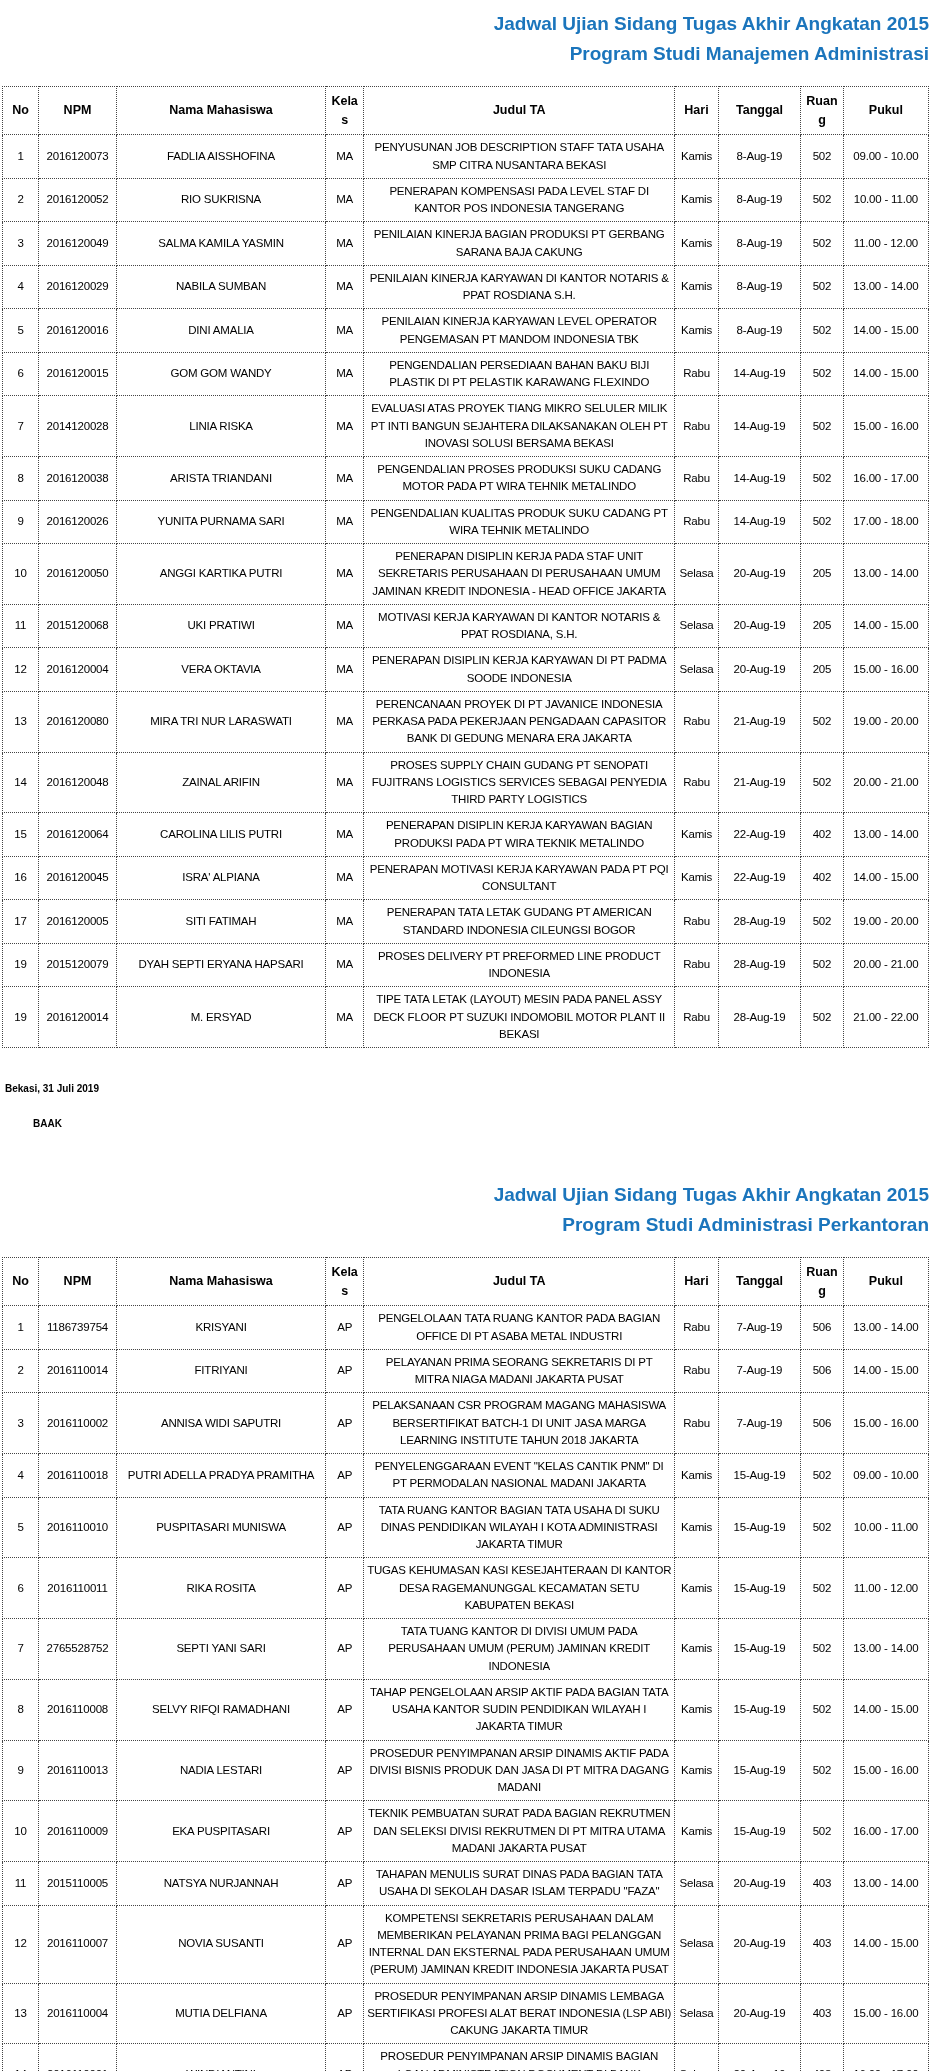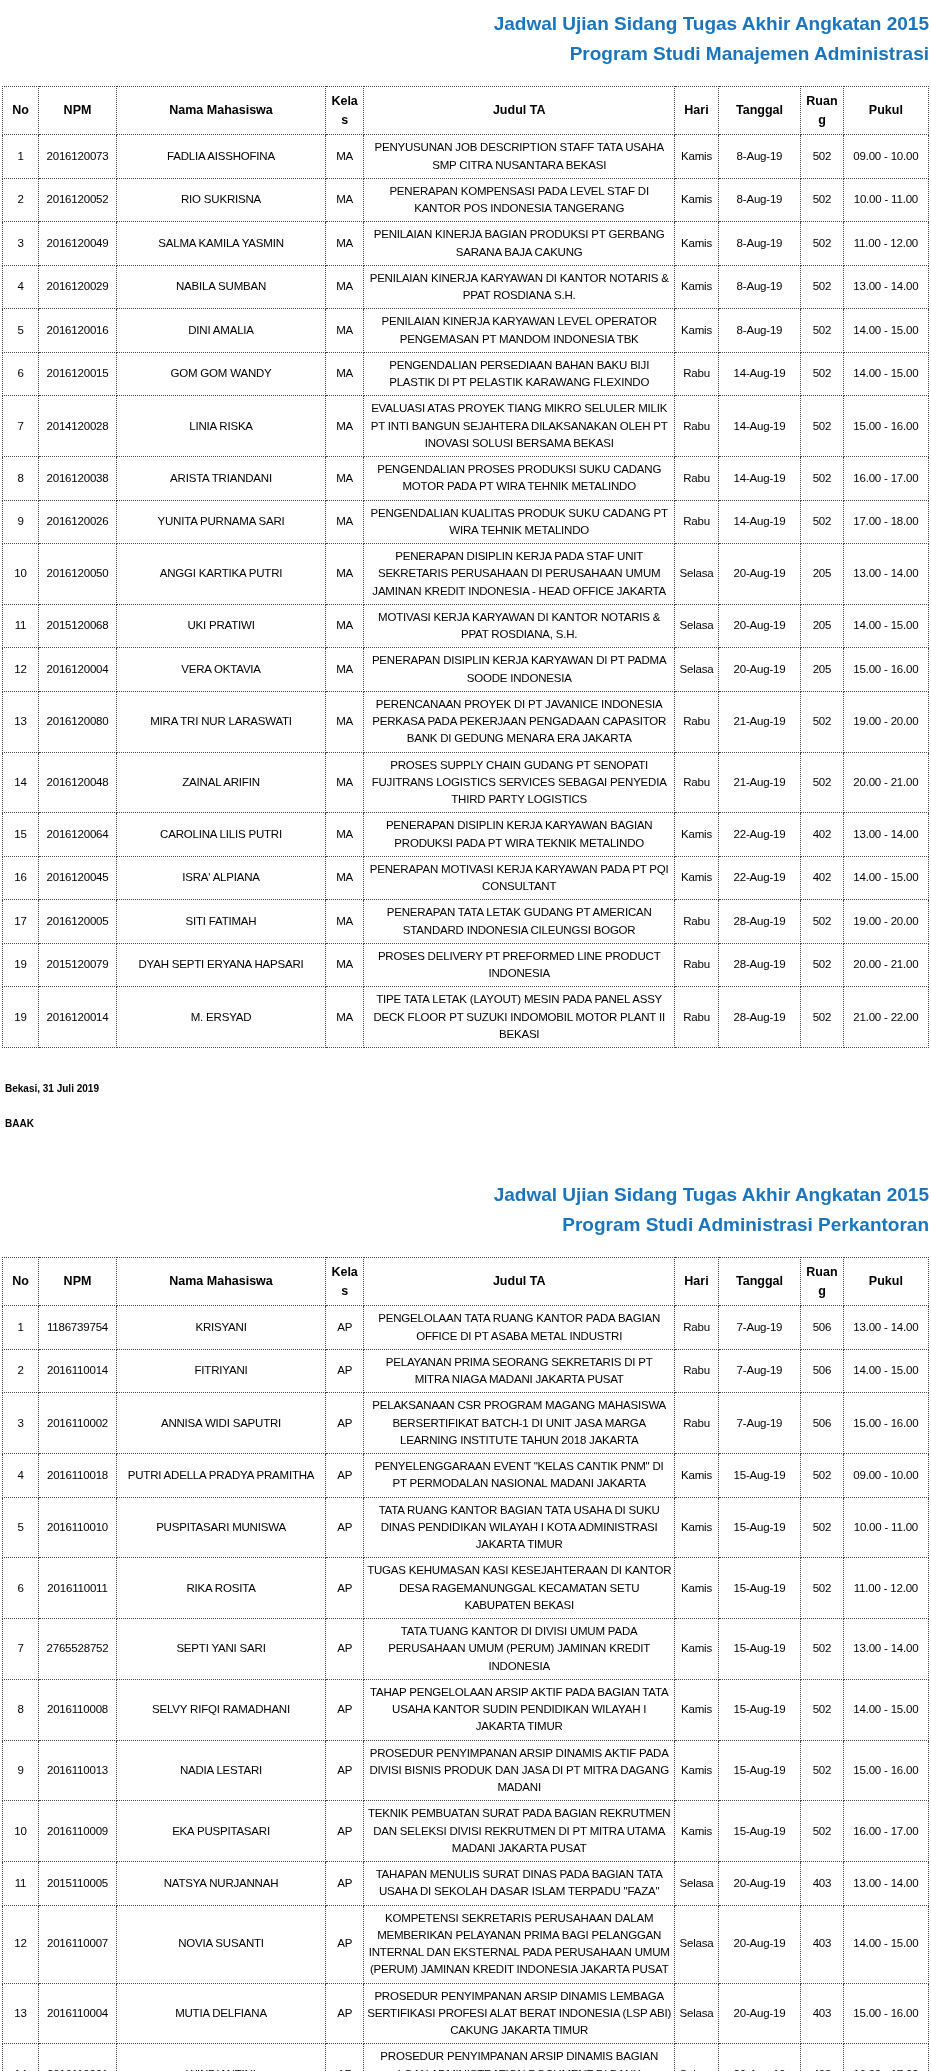--- a/index.html
+++ b/index.html
@@ -49,21 +49,21 @@
   col.col-hari    { width: 4.7%; }
   col.col-tanggal { width: 8.9%; }
   col.col-ruang   { width: 4.6%; }
   col.col-pukul   { width: 9.2%; }
   .sign-block { margin: 34px 0 0 3px; }
   .sign-line {
     font-weight: bold;
     font-size: 10px;
     line-height: 1.3;
   }
-  .sign-line + .sign-line { margin-top: 22px; }
+  .sign-line + .sign-line { margin-top: 22px; margin-left: 28px; }
 </style>
 </head>
 <body>
 
 <div class="doc">
 
   <div class="doc-title">
     <div>Jadwal Ujian Sidang Tugas Akhir Angkatan 2015</div>
     <div>Program Studi Manajemen Administrasi</div>
   </div>

